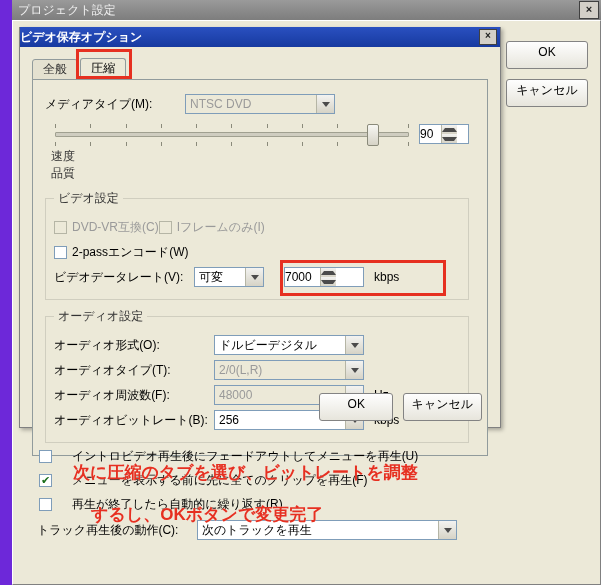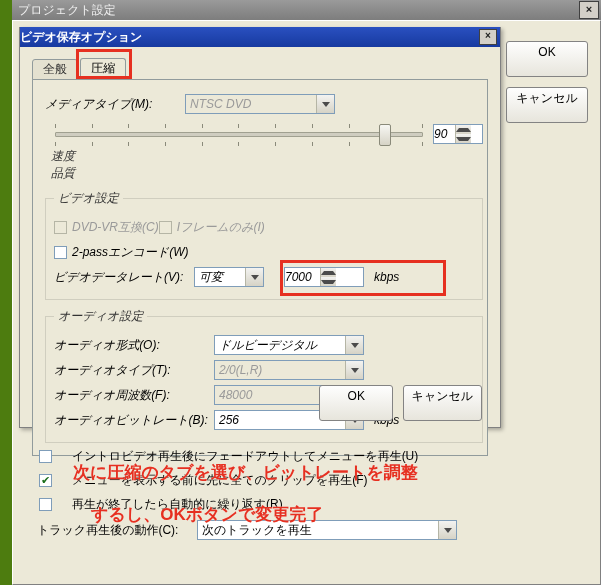--- a/index.html
+++ b/index.html
@@ -6,21 +6,21 @@
     margin: 0;
     padding: 0;
     font-family: "MS UI Gothic", "Tahoma", sans-serif;
     font-size: 12px;
     background: #e9e4d6;
   }
   .root {
     width: 601px;
     height: 585px;
     position: relative;
-    background: #4d7c0f;
+    background: #6d28d9;
     overflow: hidden;
   }
   
   .outer-title {
     position: absolute;
     left: 12px; top: 0; right: 0;
     height: 20px;
     background: linear-gradient(#9a9a9a, #7d7d7d);
     color: #efefef;
     padding-left: 6px;
@@ -117,23 +117,22 @@
     position: absolute;
     border: 3px solid #e63020;
     pointer-events: none;
     z-index: 5;
   }
   .hl-tab {
     left: 63px; top: 28px; width: 50px; height: 24px;
   }
   .tab-panel {
     border: 1px solid #919b9c;
-    padding: 10px 4px 8px 12px;
+    padding: 10px 18px 8px 12px;
     background: #ece9d8;
-    font-style: italic;
   }
 
   
   .row {
     display: flex;
     align-items: center;
     min-height: 22px;
     margin: 3px 0;
   }
   .lbl { width: 140px; }
@@ -237,21 +236,21 @@
   .hl-bitrate {
     border: 3px solid #e63020;
     position: absolute;
     pointer-events: none;
   }
 
   
   .btn {
     display: inline-block;
     min-width: 74px;
-    height: 36px;
+    height: 28px;
     line-height: 20px;
     text-align: center;
     background: linear-gradient(#fefefe,#e7e5dc);
     border: 1px solid #838383;
     border-radius: 3px;
     margin-left: 6px;
     box-sizing: border-box;
     padding: 0 8px;
   }
   .inner-buttons {

